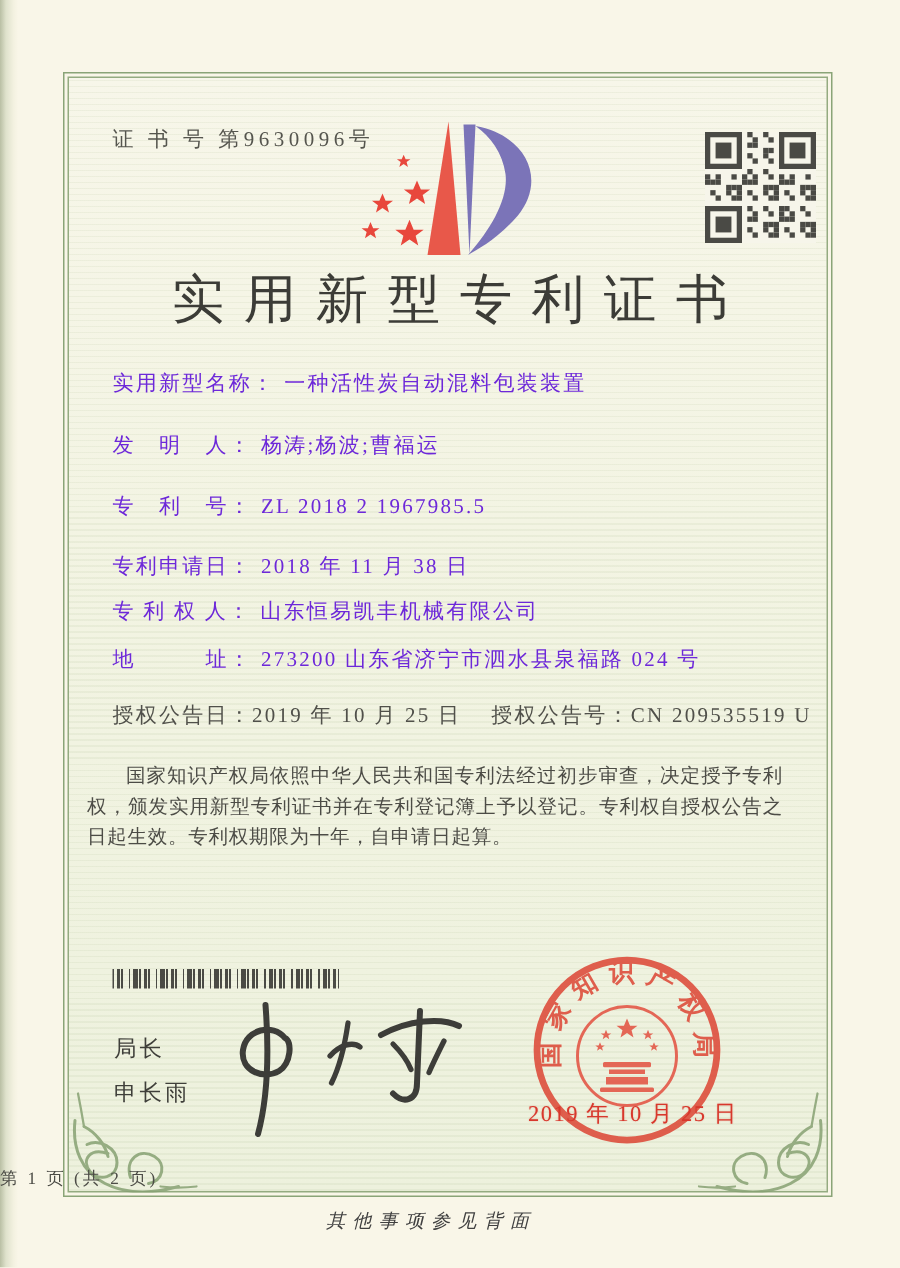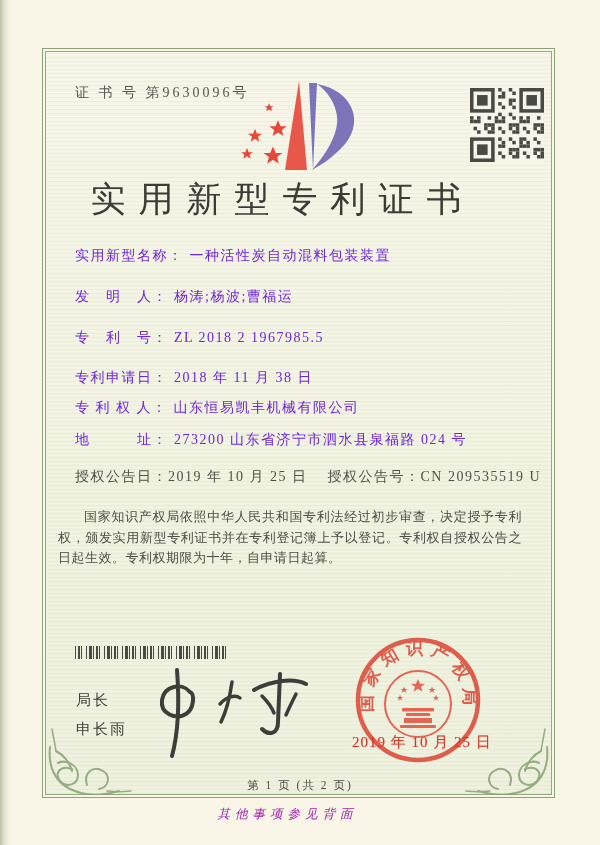--- a/index.html
+++ b/index.html
@@ -23,21 +23,21 @@
     background:
       repeating-linear-gradient(0deg, rgba(150,172,122,.10) 0 1px, rgba(0,0,0,0) 1px 4px),
       linear-gradient(180deg,#f7f6e9 0%,#f3f4e3 40%,#edf1dd 100%);
   }
   .cert-number{
     position:absolute;left:75px;top:84px;font-size:14px;letter-spacing:3px;color:#55554e;
   }
   .logo{position:absolute;left:233px;top:74px;}
   .qr{position:absolute;left:470px;top:88px;width:74px;height:74px;}
   .title{
-    position:absolute;left:0;top:176px;width:552px;text-align:center;
+    position:absolute;left:0;top:176px;width:600px;text-align:center;
     font-size:35px;letter-spacing:13px;padding-left:13px;box-sizing:border-box;
     color:#3c3c37;font-weight:500;
   }
   .field-row{
     position:absolute;left:75px;width:460px;font-size:14px;
     letter-spacing:1.5px;color:#6d28d9;white-space:nowrap;
   }
   .field-row .lab{display:inline-block;}
   .field-row .val{display:inline-block;margin-left:6px;}
   .grant-row{position:absolute;left:75px;top:468px;width:460px;font-size:14px;letter-spacing:1.5px;color:#50504a;white-space:nowrap;}
@@ -59,26 +59,26 @@
       #2e2e2a 14px 17px, transparent 17px 18px);
   }
   .director{position:absolute;left:76px;top:686px;font-size:15px;letter-spacing:2px;color:#3f3f3a;line-height:29px;}
   .signature{position:absolute;left:150px;top:662px;}
   .seal{position:absolute;left:348px;top:628px;}
   .seal-date{
     position:absolute;left:352px;top:733px;font-size:15px;letter-spacing:1px;
     color:#d8382c;white-space:nowrap;text-shadow:0 0 1px rgba(216,56,44,.4);
   }
   .page-note{
-    position:absolute;left:0;top:778px;width:600px;text-align:center;
+    position:absolute;left:0;top:778px;width:600px;
     font-size:11.5px;letter-spacing:2px;color:#4c4c46;
   }
   .back-note{
     position:absolute;left:0;top:806px;width:575px;text-align:center;
-    font-size:12.5px;letter-spacing:5px;color:#a21caf;font-style:italic;
+    font-size:12.5px;letter-spacing:5px;color:#404040;font-style:italic;
   }
   .ornament{position:absolute;width:92px;height:86px;}
   .ornament.bl{left:45px;top:709px;}
   .ornament.br{left:460px;top:709px;transform:scaleX(-1);}
 </style>
 </head>
 <body>
 
 <div class="spine"></div>
 

